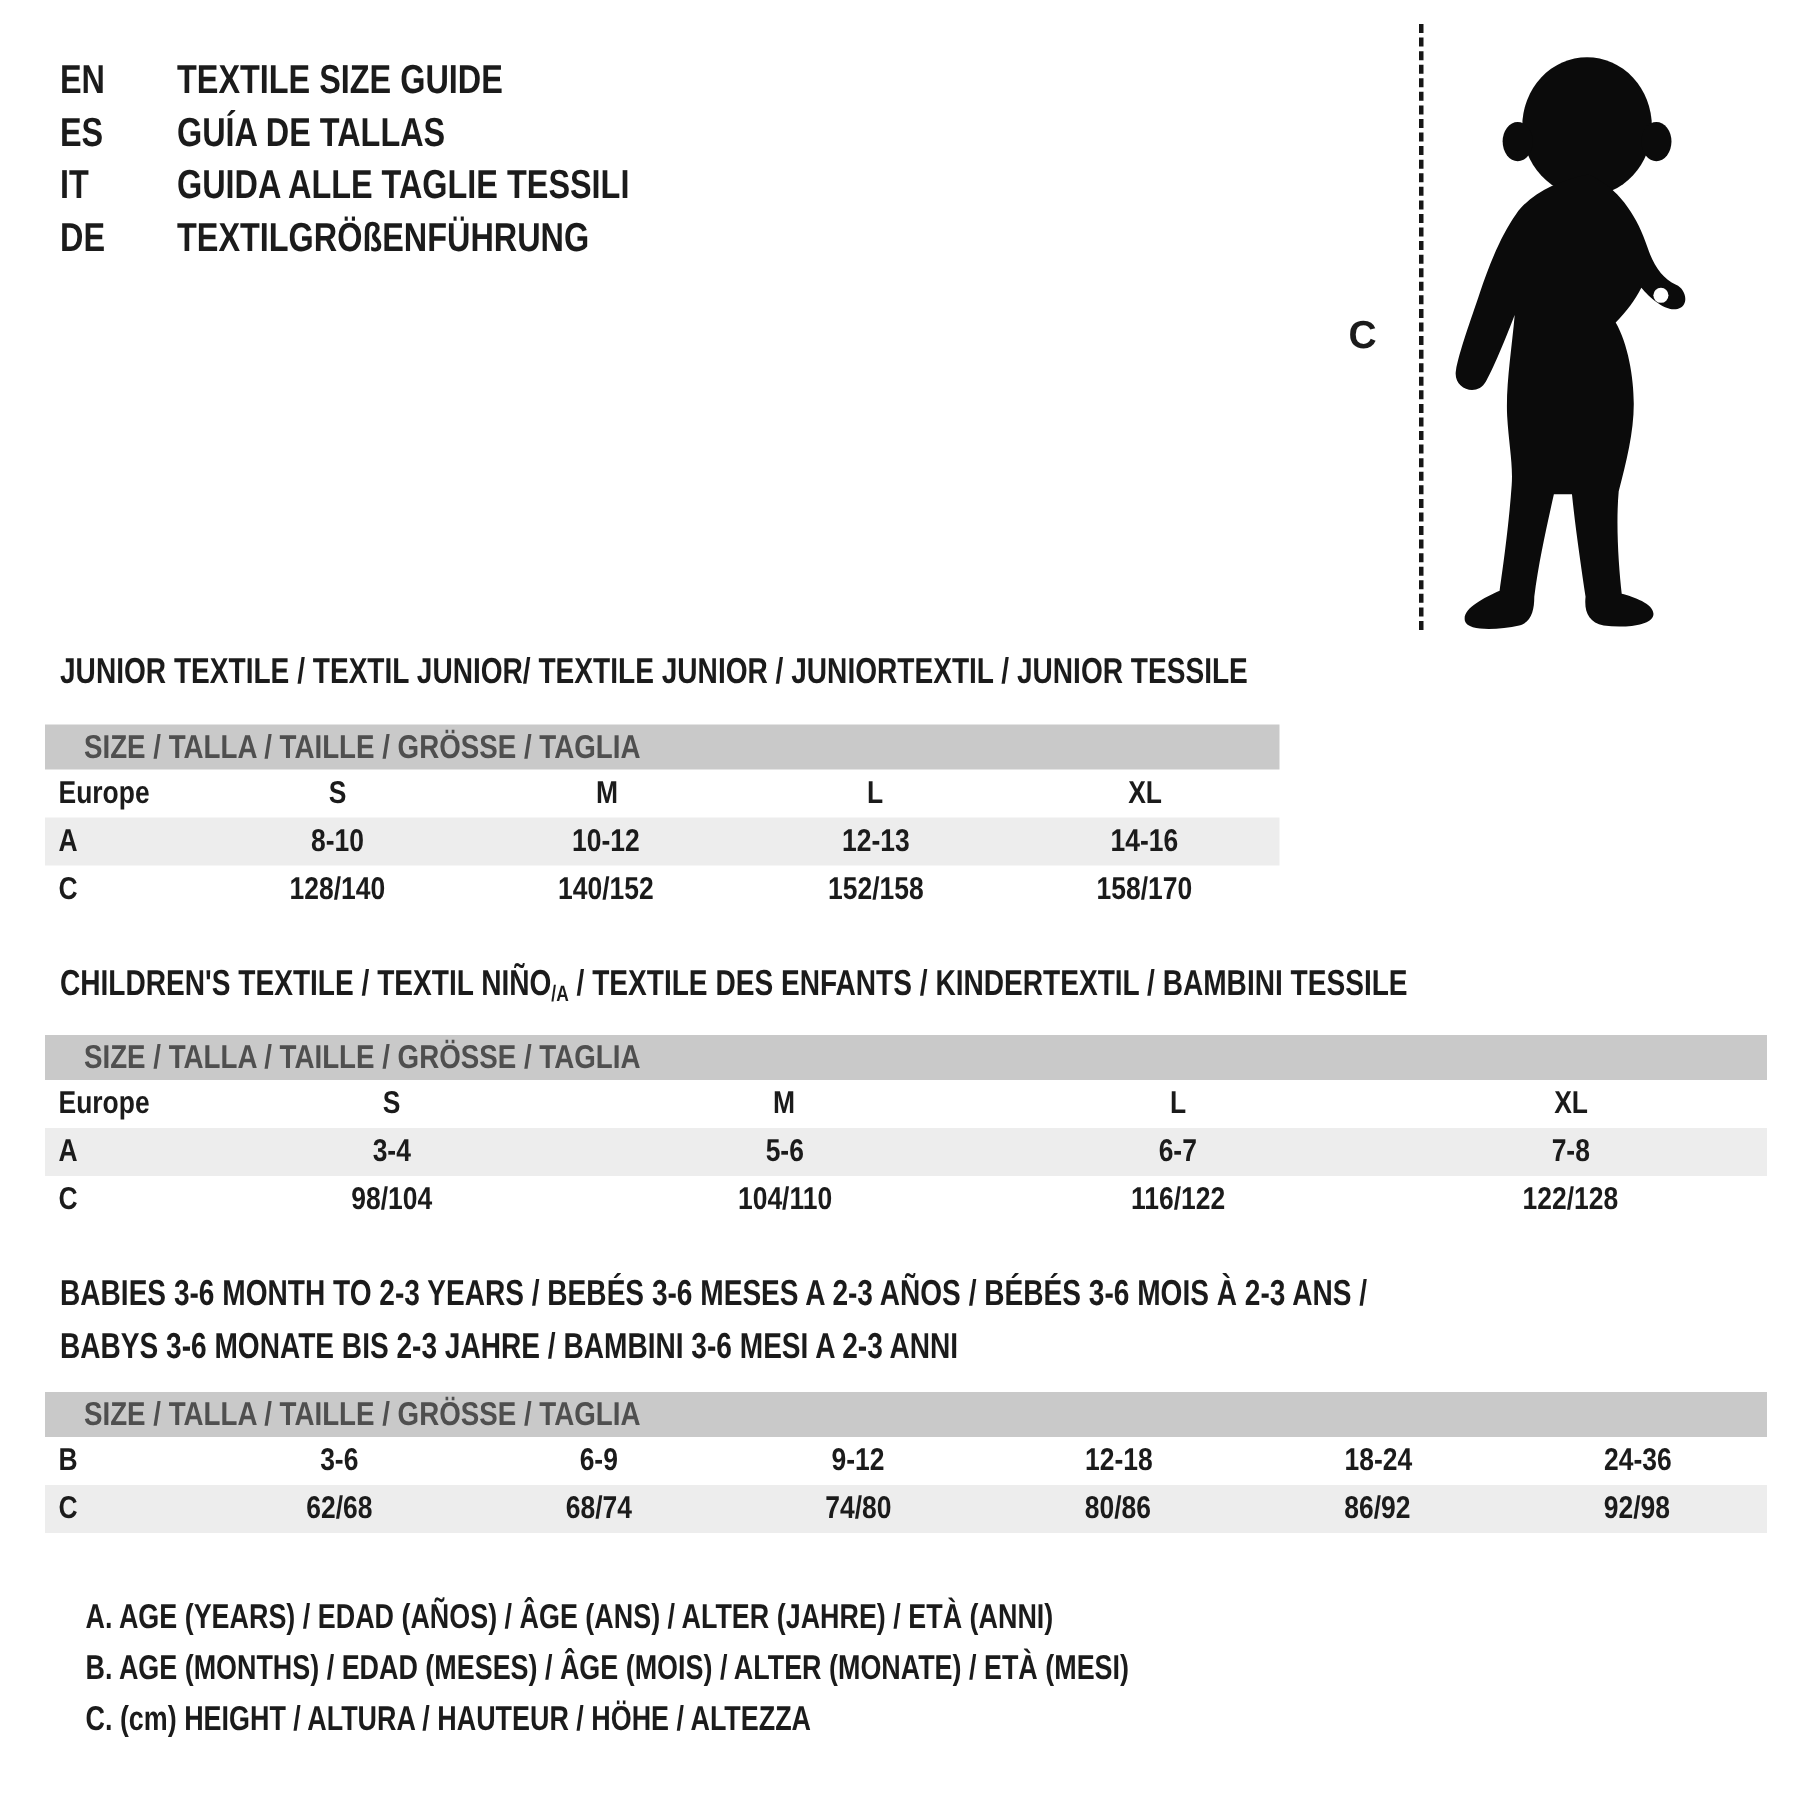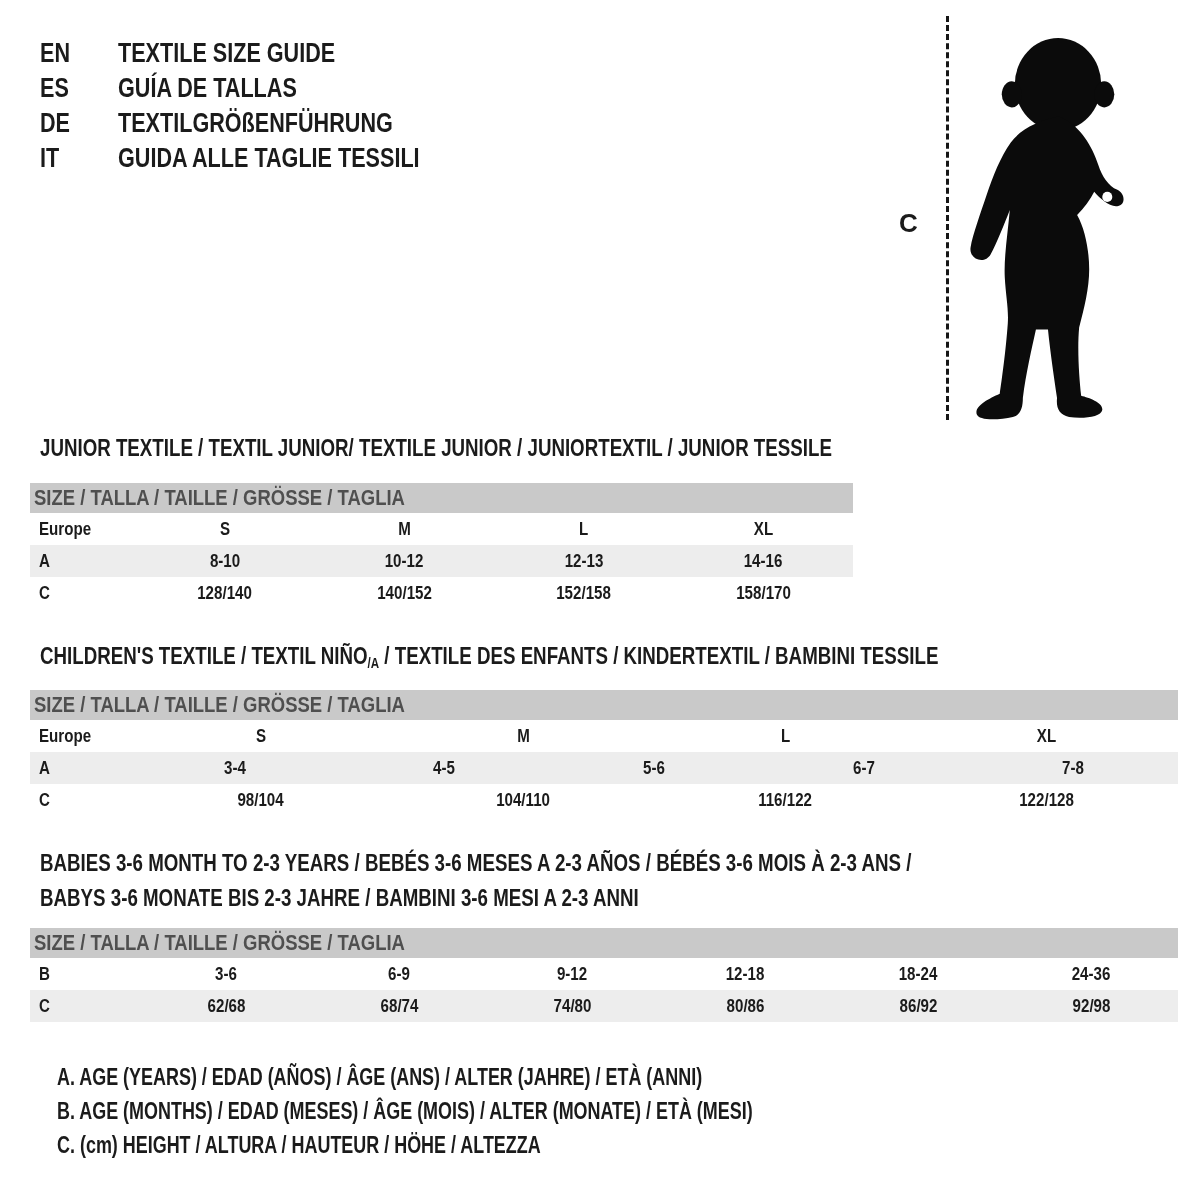--- a/index.html
+++ b/index.html
@@ -36,24 +36,24 @@
     font-size:24px; font-weight:700;
     transform:scaleX(0.78); transform-origin:left top;
   }
   .sub-a { font-size:0.62em; vertical-align:-0.28em; }
 
   
   .size-table { position:absolute; left:30px; }
   .sizebar {
     height:30px; line-height:30px;
     background:var(--size-bar-bg,#c9c9c9); color:var(--size-bar-text,#4f4f4f);
-    font-size:22px; font-weight:700; padding-left:4px; white-space:nowrap;
+    font-size:22px; font-weight:700; padding-left:26px; white-space:nowrap;
   }
   .sizebar .cx { transform-origin:left center; }
-  .trow { display:flex; height:32px; line-height:32px; font-size:18px; font-weight:700; }
+  .trow { display:flex; height:32px; line-height:32px; font-size:21px; font-weight:700; }
   .trow.alt { background:var(--row-alt-bg,#ededed); }
   .tcell { flex:1; text-align:center; white-space:nowrap; }
   .tlabel { flex:none; text-align:left; padding-left:9px; white-space:nowrap; }
   .cx { display:inline-block; transform:scaleX(0.84); transform-origin:center center; }
   .tlabel .cx { transform-origin:left center; }
   .junior  { width:823px; }
   .junior  .tlabel { width:96px; }
   .children{ width:1148px; }
   .children .tlabel { width:91px; }
   .babies  { width:1148px; }
@@ -74,26 +74,26 @@
   <div class="lang-block">
     <div class="lang-row">
       <span class="lang-code">EN</span>
       <span class="lang-title">TEXTILE SIZE GUIDE</span>
     </div>
     <div class="lang-row">
       <span class="lang-code">ES</span>
       <span class="lang-title">GUÍA DE TALLAS</span>
     </div>
     <div class="lang-row">
+      <span class="lang-code">IT</span>
+      <span class="lang-title">GUIDA ALLE TAGLIE TESSILI</span>
+    </div>
+    <div class="lang-row">
       <span class="lang-code">DE</span>
       <span class="lang-title">TEXTILGRÖßENFÜHRUNG</span>
-    </div>
-    <div class="lang-row">
-      <span class="lang-code">IT</span>
-      <span class="lang-title">GUIDA ALLE TAGLIE TESSILI</span>
     </div>
   </div>
 
   <span class="measure-label">C</span>
   <div class="measure-line"></div>
   <svg class="sil-svg" width="190" height="402" viewBox="0 0 180 400" aria-hidden="true">
     <g class="sil-shape">
       <ellipse cx="97" cy="64" rx="43" ry="46"></ellipse>
       <ellipse cx="51" cy="74" rx="10" ry="13"></ellipse>
       <ellipse cx="143" cy="74" rx="10" ry="13"></ellipse>
@@ -147,21 +147,20 @@
     <div class="trow">
       <div class="tlabel"><span class="cx">Europe</span></div>
       <div class="tcell"><span class="cx">S</span></div>
       <div class="tcell"><span class="cx">M</span></div>
       <div class="tcell"><span class="cx">L</span></div>
       <div class="tcell"><span class="cx">XL</span></div>
     </div>
     <div class="trow alt">
       <div class="tlabel"><span class="cx">A</span></div>
       <div class="tcell"><span class="cx">3-4</span></div>
-      <div class="tcell"><span class="cx">4-5</span></div>
       <div class="tcell"><span class="cx">5-6</span></div>
       <div class="tcell"><span class="cx">6-7</span></div>
       <div class="tcell"><span class="cx">7-8</span></div>
     </div>
     <div class="trow">
       <div class="tlabel"><span class="cx">C</span></div>
       <div class="tcell"><span class="cx">98/104</span></div>
       <div class="tcell"><span class="cx">104/110</span></div>
       <div class="tcell"><span class="cx">116/122</span></div>
       <div class="tcell"><span class="cx">122/128</span></div>

